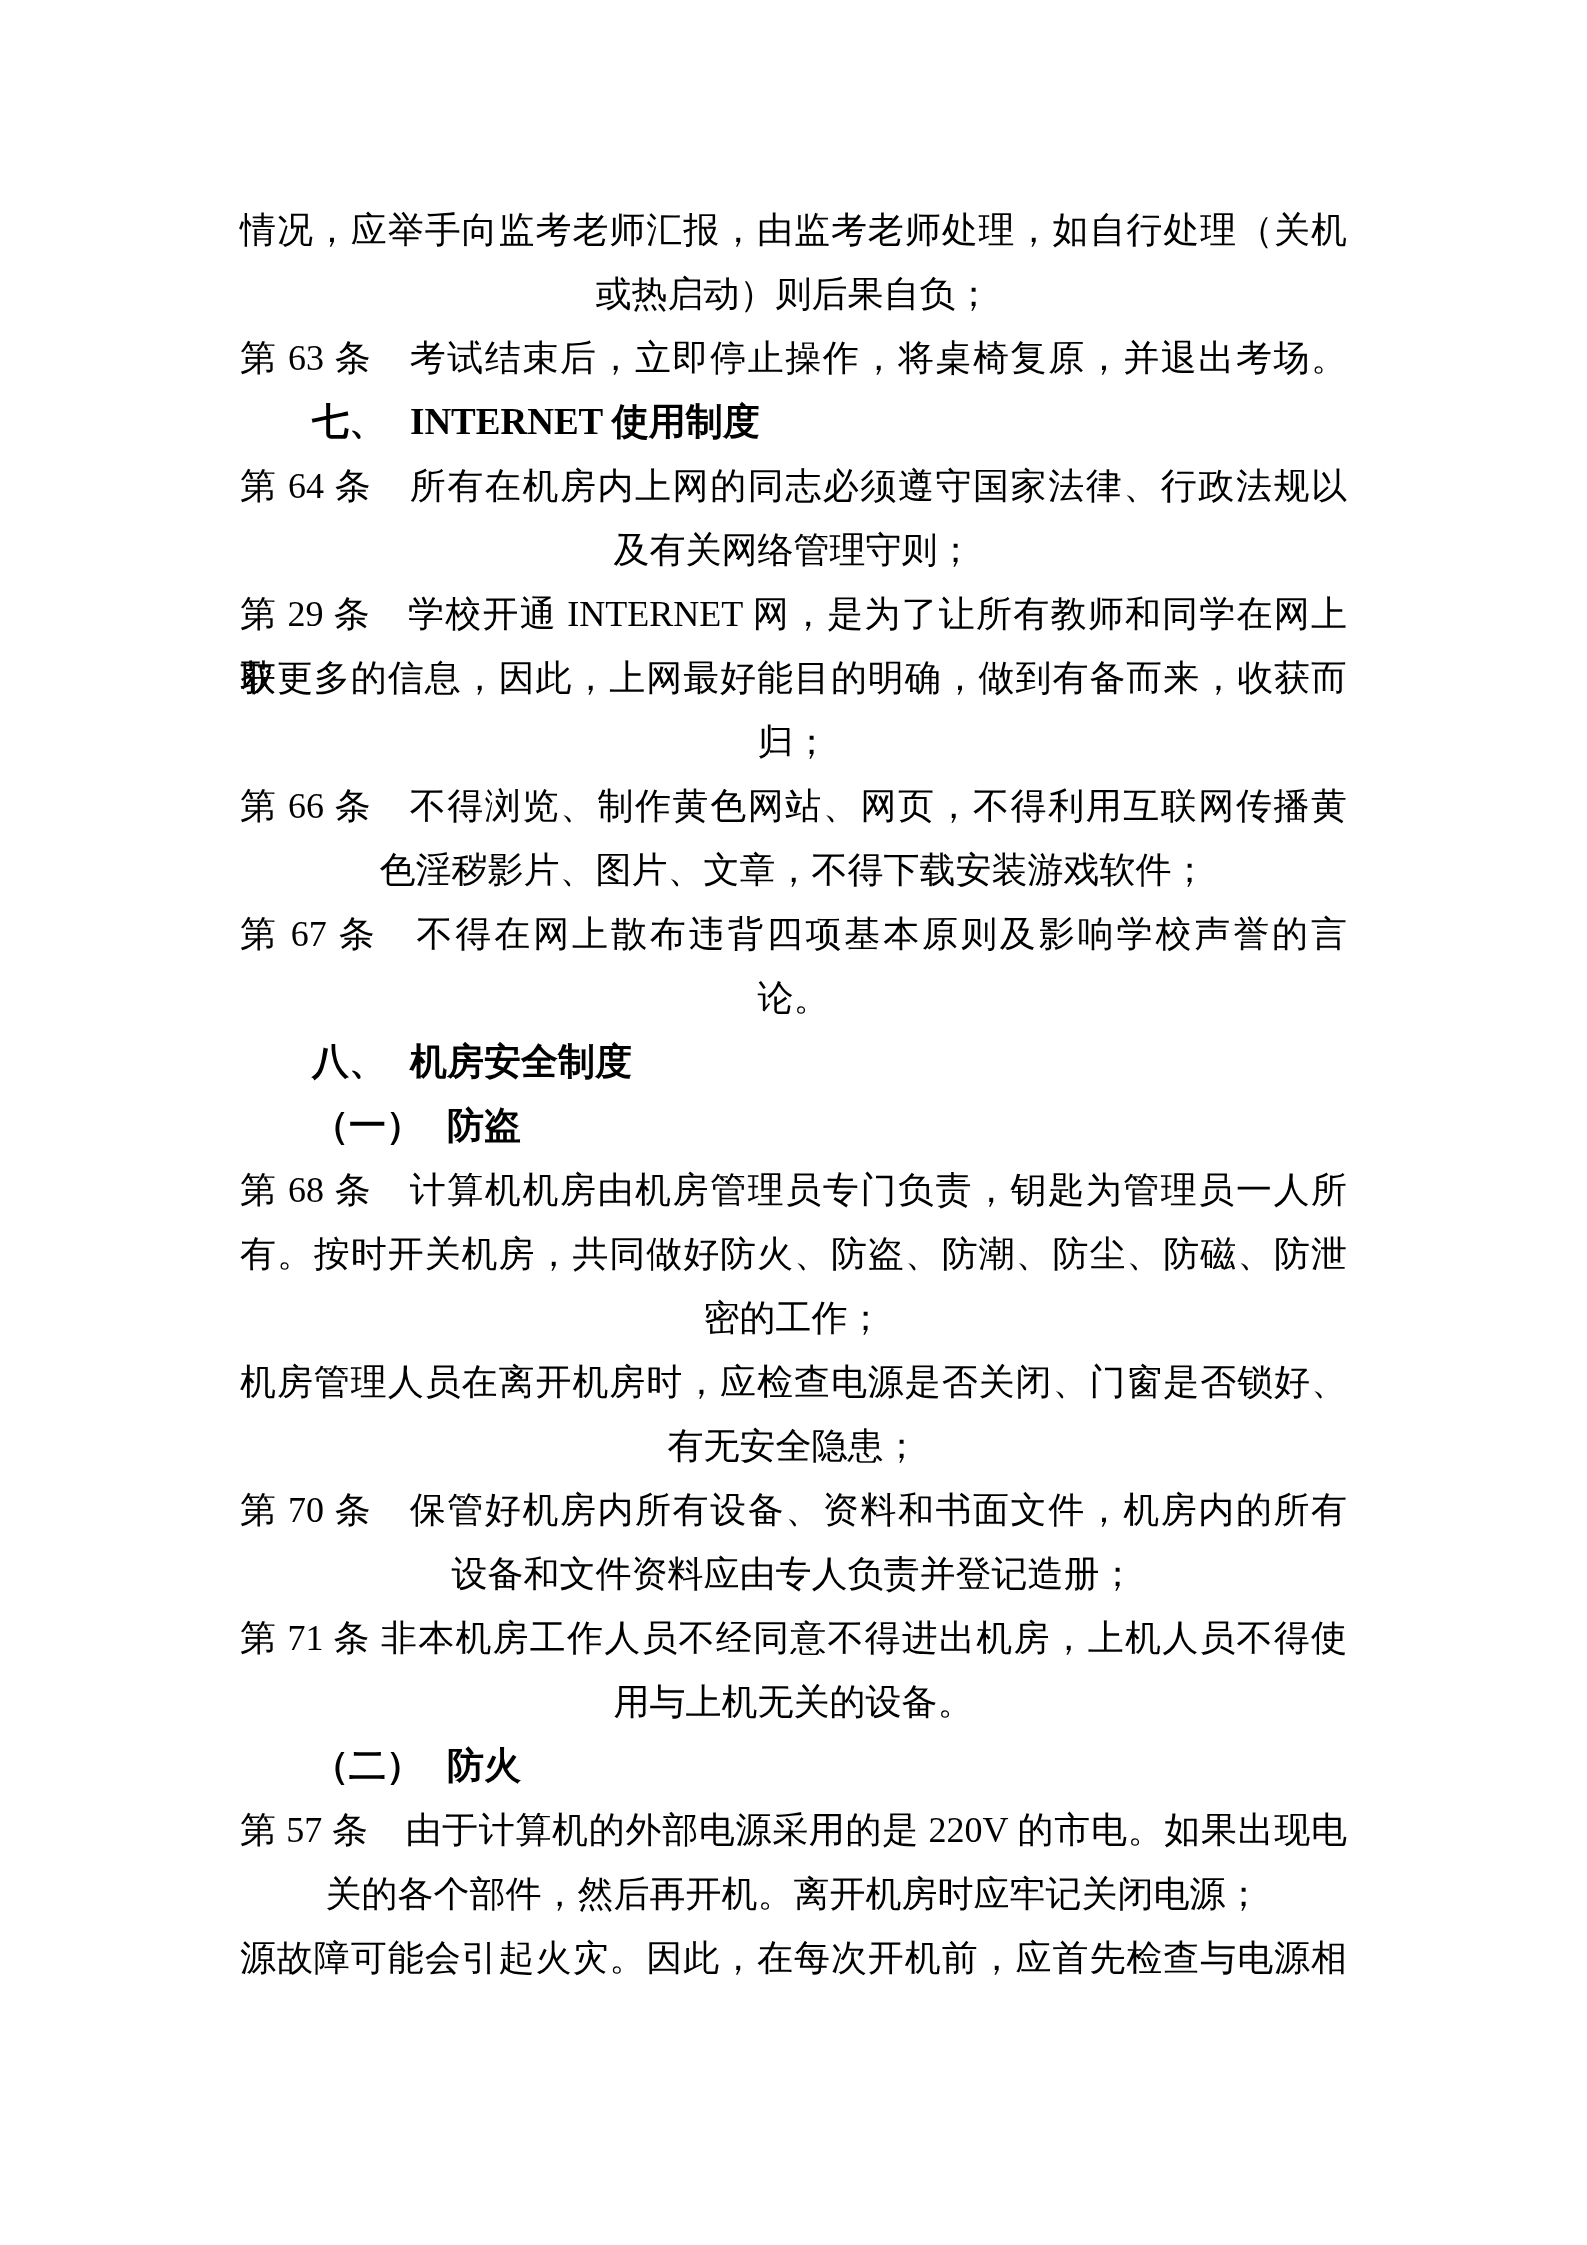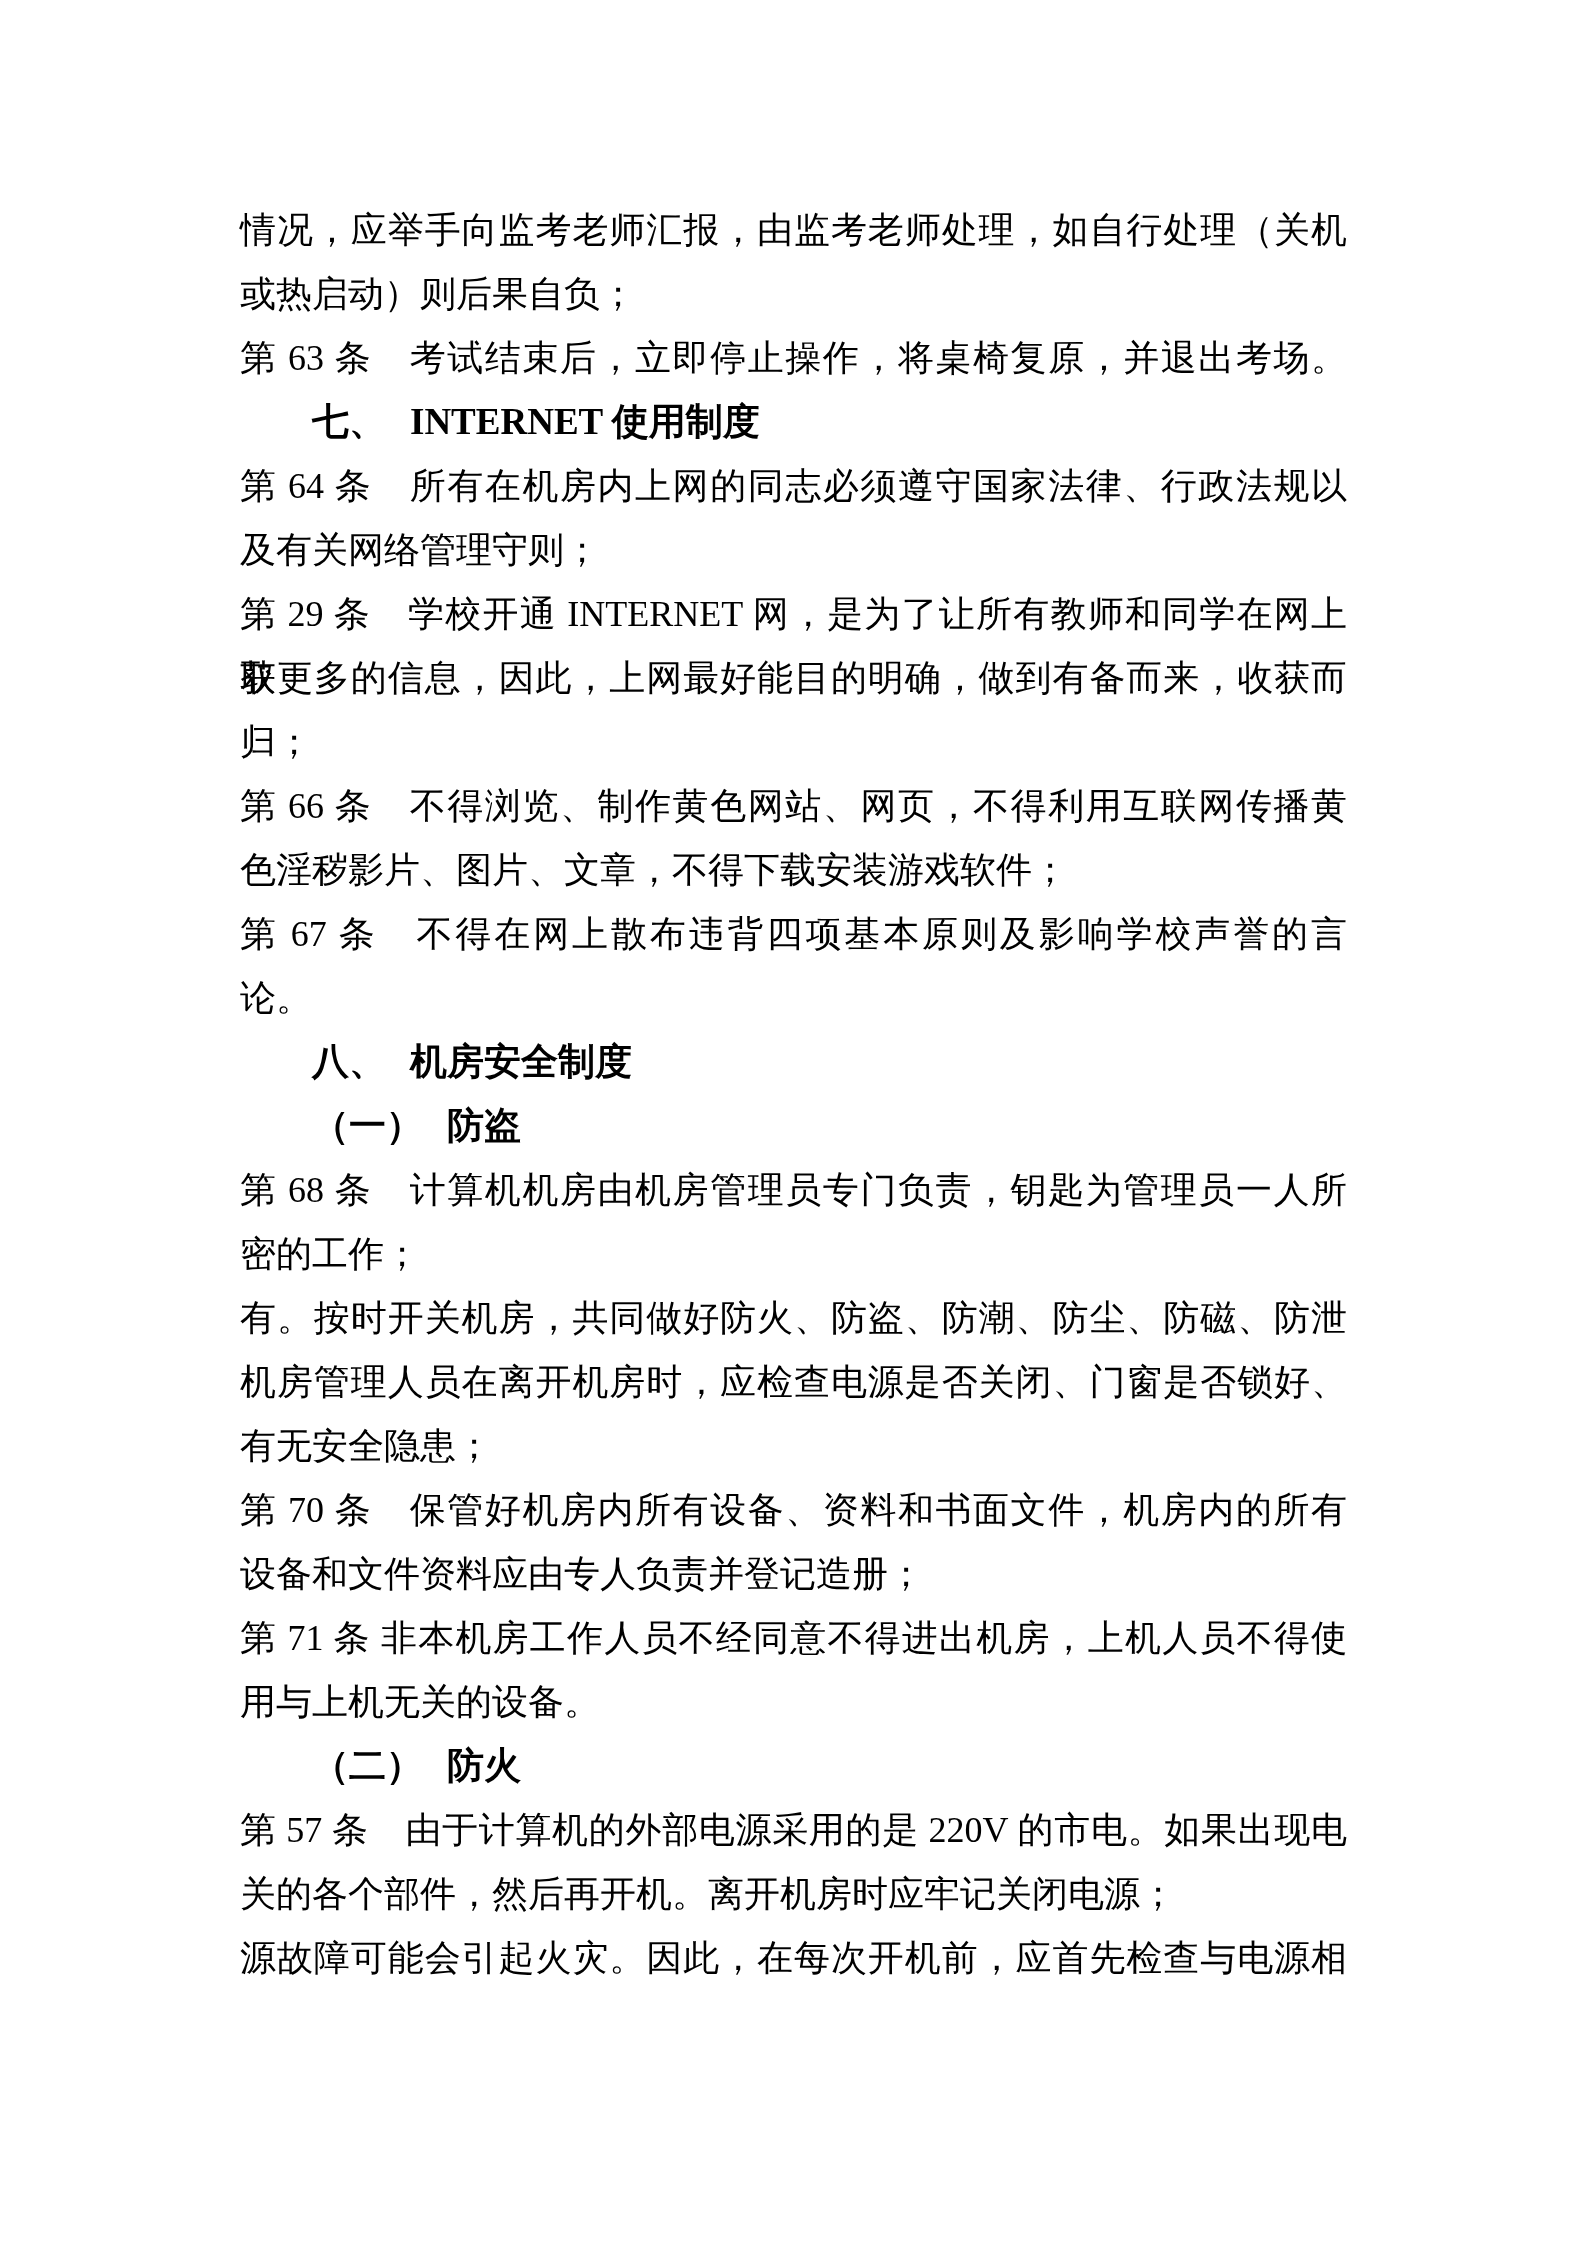--- a/index.html
+++ b/index.html
@@ -27,21 +27,21 @@
     position: absolute;
     left: 240px;
     top: 198px;
     width: 1107px;
   }
   .line {
     height: 64px;
     line-height: 64px;
     font-size: 36px;
     white-space: normal;
-    text-align: left;
+    text-align: center;
   }
   .line.fill {
     text-align: justify;
     text-align-last: justify;
   }
   .heading-line {
     height: 64px;
     line-height: 64px;
     font-size: 37px;
     font-weight: 700;
@@ -65,22 +65,22 @@
       <div class="line fill">第 29 条　学校开通 INTERNET 网，是为了让所有教师和同学在网上获</div>
       <div class="line fill">取更多的信息，因此，上网最好能目的明确，做到有备而来，收获而</div>
       <div class="line">归；</div>
       <div class="line fill">第 66 条　不得浏览、制作黄色网站、网页，不得利用互联网传播黄</div>
       <div class="line">色淫秽影片、图片、文章，不得下载安装游戏软件；</div>
       <div class="line fill">第 67 条　不得在网上散布违背四项基本原则及影响学校声誉的言</div>
       <div class="line">论。</div>
       <div class="heading-line"><span class="h-num">八、</span><span>机房安全制度</span></div>
       <div class="heading-line"><span class="h-num">（一）</span><span>防盗</span></div>
       <div class="line fill">第 68 条　计算机机房由机房管理员专门负责，钥匙为管理员一人所</div>
+      <div class="line fill">有。按时开关机房，共同做好防火、防盗、防潮、防尘、防磁、防泄</div>
       <div class="line">密的工作；</div>
-      <div class="line fill">有。按时开关机房，共同做好防火、防盗、防潮、防尘、防磁、防泄</div>
       <div class="line fill">机房管理人员在离开机房时，应检查电源是否关闭、门窗是否锁好、</div>
       <div class="line">有无安全隐患；</div>
       <div class="line fill">第 70 条　保管好机房内所有设备、资料和书面文件，机房内的所有</div>
       <div class="line">设备和文件资料应由专人负责并登记造册；</div>
       <div class="line fill">第 71 条 非本机房工作人员不经同意不得进出机房，上机人员不得使</div>
       <div class="line">用与上机无关的设备。</div>
       <div class="heading-line"><span class="h-num">（二）</span><span>防火</span></div>
       <div class="line fill">第 57 条　由于计算机的外部电源采用的是 220V 的市电。如果出现电</div>
       <div class="line">关的各个部件，然后再开机。离开机房时应牢记关闭电源；</div>
       <div class="line fill">源故障可能会引起火灾。因此，在每次开机前，应首先检查与电源相</div>

